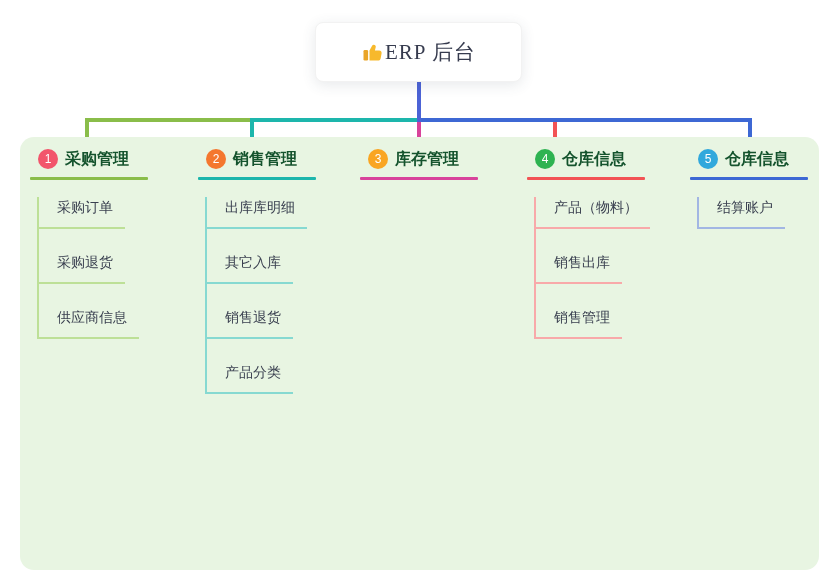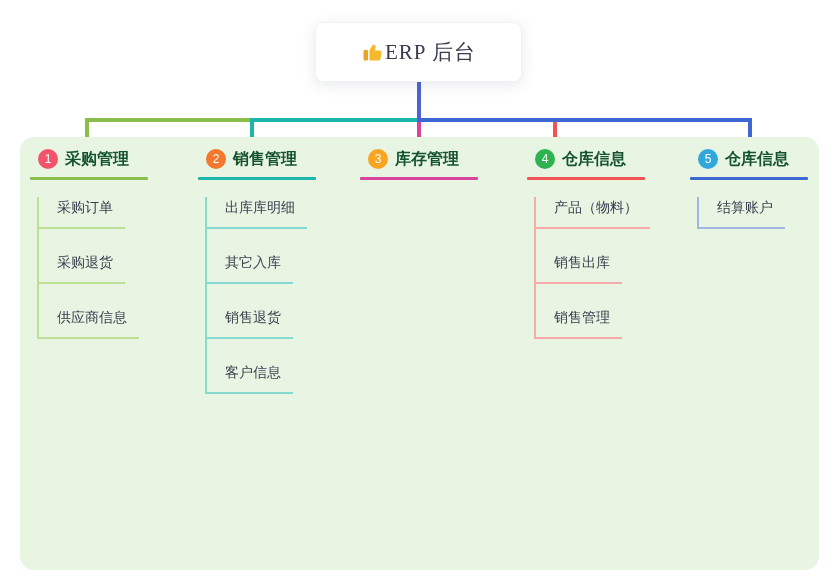--- a/index.html
+++ b/index.html
@@ -155,21 +155,21 @@
 <div class="column col-2" style="--c: #1db6ac; --t: #86d9d1; --badge: #f4772e;">
   <div class="col-header">
     <span class="badge">2</span>
     <span class="col-title">销售管理</span>
   </div>
   <div class="col-underline"></div>
   <div class="children">
     <div class="child">出库库明细</div>
     <div class="child">其它入库</div>
     <div class="child">销售退货</div>
-    <div class="child">客户信息</div>
+    <div class="child">产品分类</div>
   </div>
 </div>
 
 <div class="column col-3" style="--c: #d8439b; --t: #eda2cb; --badge: #f9a522;">
   <div class="col-header">
     <span class="badge">3</span>
     <span class="col-title">库存管理</span>
   </div>
   <div class="col-underline"></div>
 </div>

